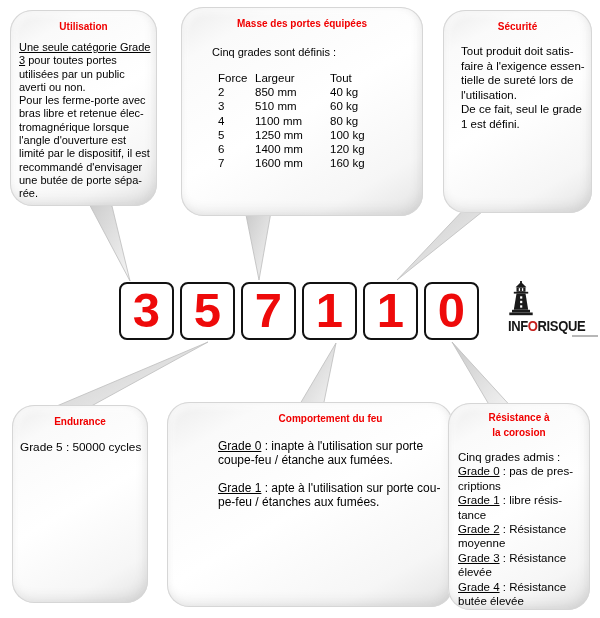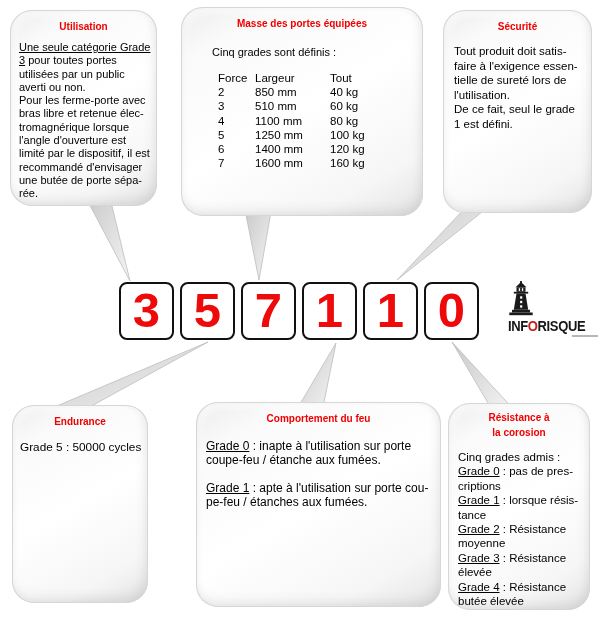--- a/index.html
+++ b/index.html
@@ -22,24 +22,24 @@
   .line{white-space:nowrap;}
   
   .b-utilisation{left:10px;top:10px;width:147px;height:196px;}
   .b-utilisation .btext{font-size:11px;line-height:13.3px;padding:7px 4px 0 9px;}
   .b-masse{left:181px;top:7px;width:242px;height:209px;}
   .b-masse .intro{font-size:11px;margin:15px 0 0 31px;}
   .b-masse .mtable{margin:13px 0 0 37px;font-size:11.5px;line-height:14.2px;}
   .trow{display:flex;}
   .c1{width:37px;}.c2{width:75px;}.c3{width:60px;}
   .b-securite{left:443px;top:10px;width:149px;height:203px;}
-  .b-securite .btext{font-size:11.5px;line-height:14.6px;padding:10px 6px 0 11px;}
+  .b-securite .btext{font-size:11.5px;line-height:14.6px;padding:10px 6px 0 11px;margin-left:7px;}
   .b-endurance{left:12px;top:405px;width:136px;height:198px;}
   .b-endurance .btext{font-size:11.8px;line-height:14px;padding:11px 2px 0 8px;}
-  .b-feu{left:196px;top:402px;width:245px;height:205px;}
+  .b-feu{left:167px;top:402px;width:245px;height:205px;padding-left:41px;}
   .b-feu .btext{font-size:12px;line-height:14px;padding:13px 6px 0 10px;}
   .b-feu .line{min-height:14px;}
   .b-corrosion{left:448px;top:403px;width:142px;height:207px;}
   .b-corrosion .btitle{margin-top:7px;}
   .b-corrosion .btext{font-size:11.5px;line-height:14.4px;padding:10px 4px 0 10px;}
   
   .digits{position:absolute;left:119px;top:282px;display:flex;gap:6px;z-index:3;}
   .digit-box{
     width:55px;height:58px;background:#ffffff;border:2.5px solid #111;border-radius:8px;
     box-sizing:border-box;display:flex;align-items:center;justify-content:center;
@@ -213,21 +213,21 @@
 
   <div class="bubble b-corrosion">
     <div class="btitle">
       <div>Résistance à</div>
       <div>la corosion</div>
     </div>
     <div class="btext">
       <div class="line"><span>Cinq grades admis :</span></div>
       <div class="line"><span class="ul">Grade 0</span><span> : pas de pres-</span></div>
       <div class="line"><span>criptions</span></div>
-      <div class="line"><span class="ul">Grade 1</span><span> : lorsque résis-</span></div>
+      <div class="line"><span class="ul">Grade 1</span><span> : libre résis-</span></div>
       <div class="line"><span>tance</span></div>
       <div class="line"><span class="ul">Grade 2</span><span> : Résistance</span></div>
       <div class="line"><span>moyenne</span></div>
       <div class="line"><span class="ul">Grade 3</span><span> : Résistance</span></div>
       <div class="line"><span>élevée</span></div>
       <div class="line"><span class="ul">Grade 4</span><span> : Résistance</span></div>
       <div class="line"><span>butée élevée</span></div>
     </div>
   </div>
 

